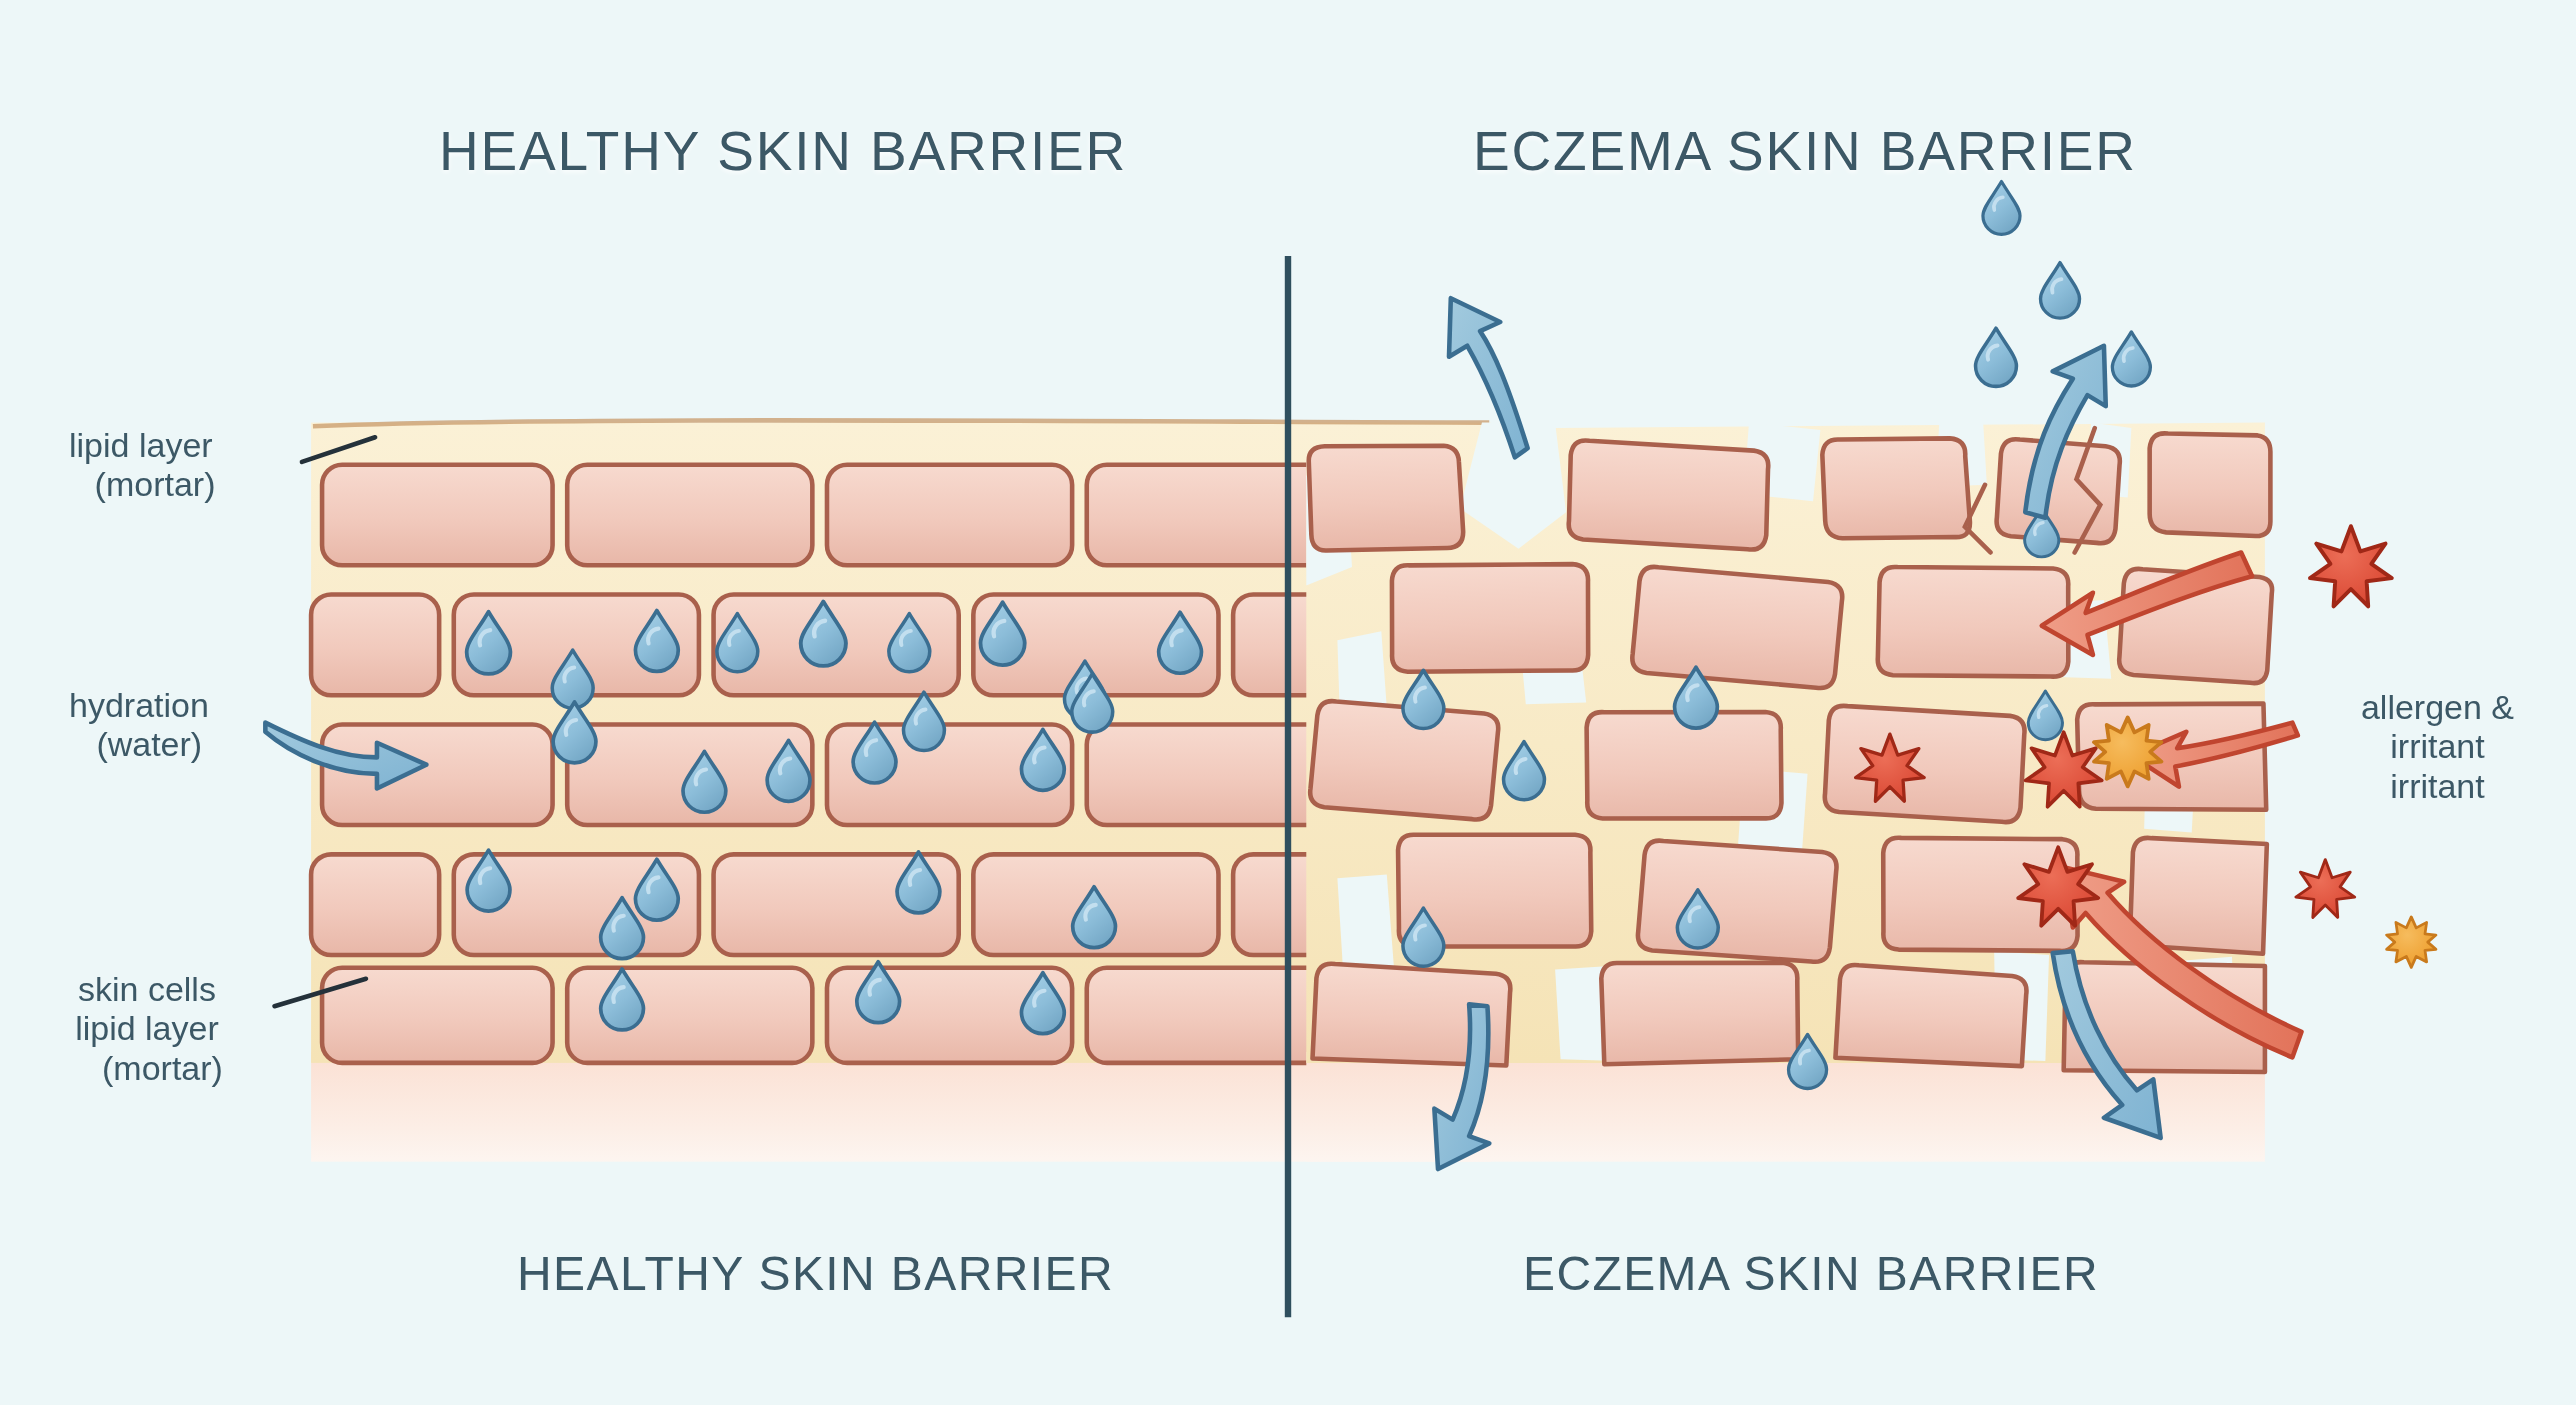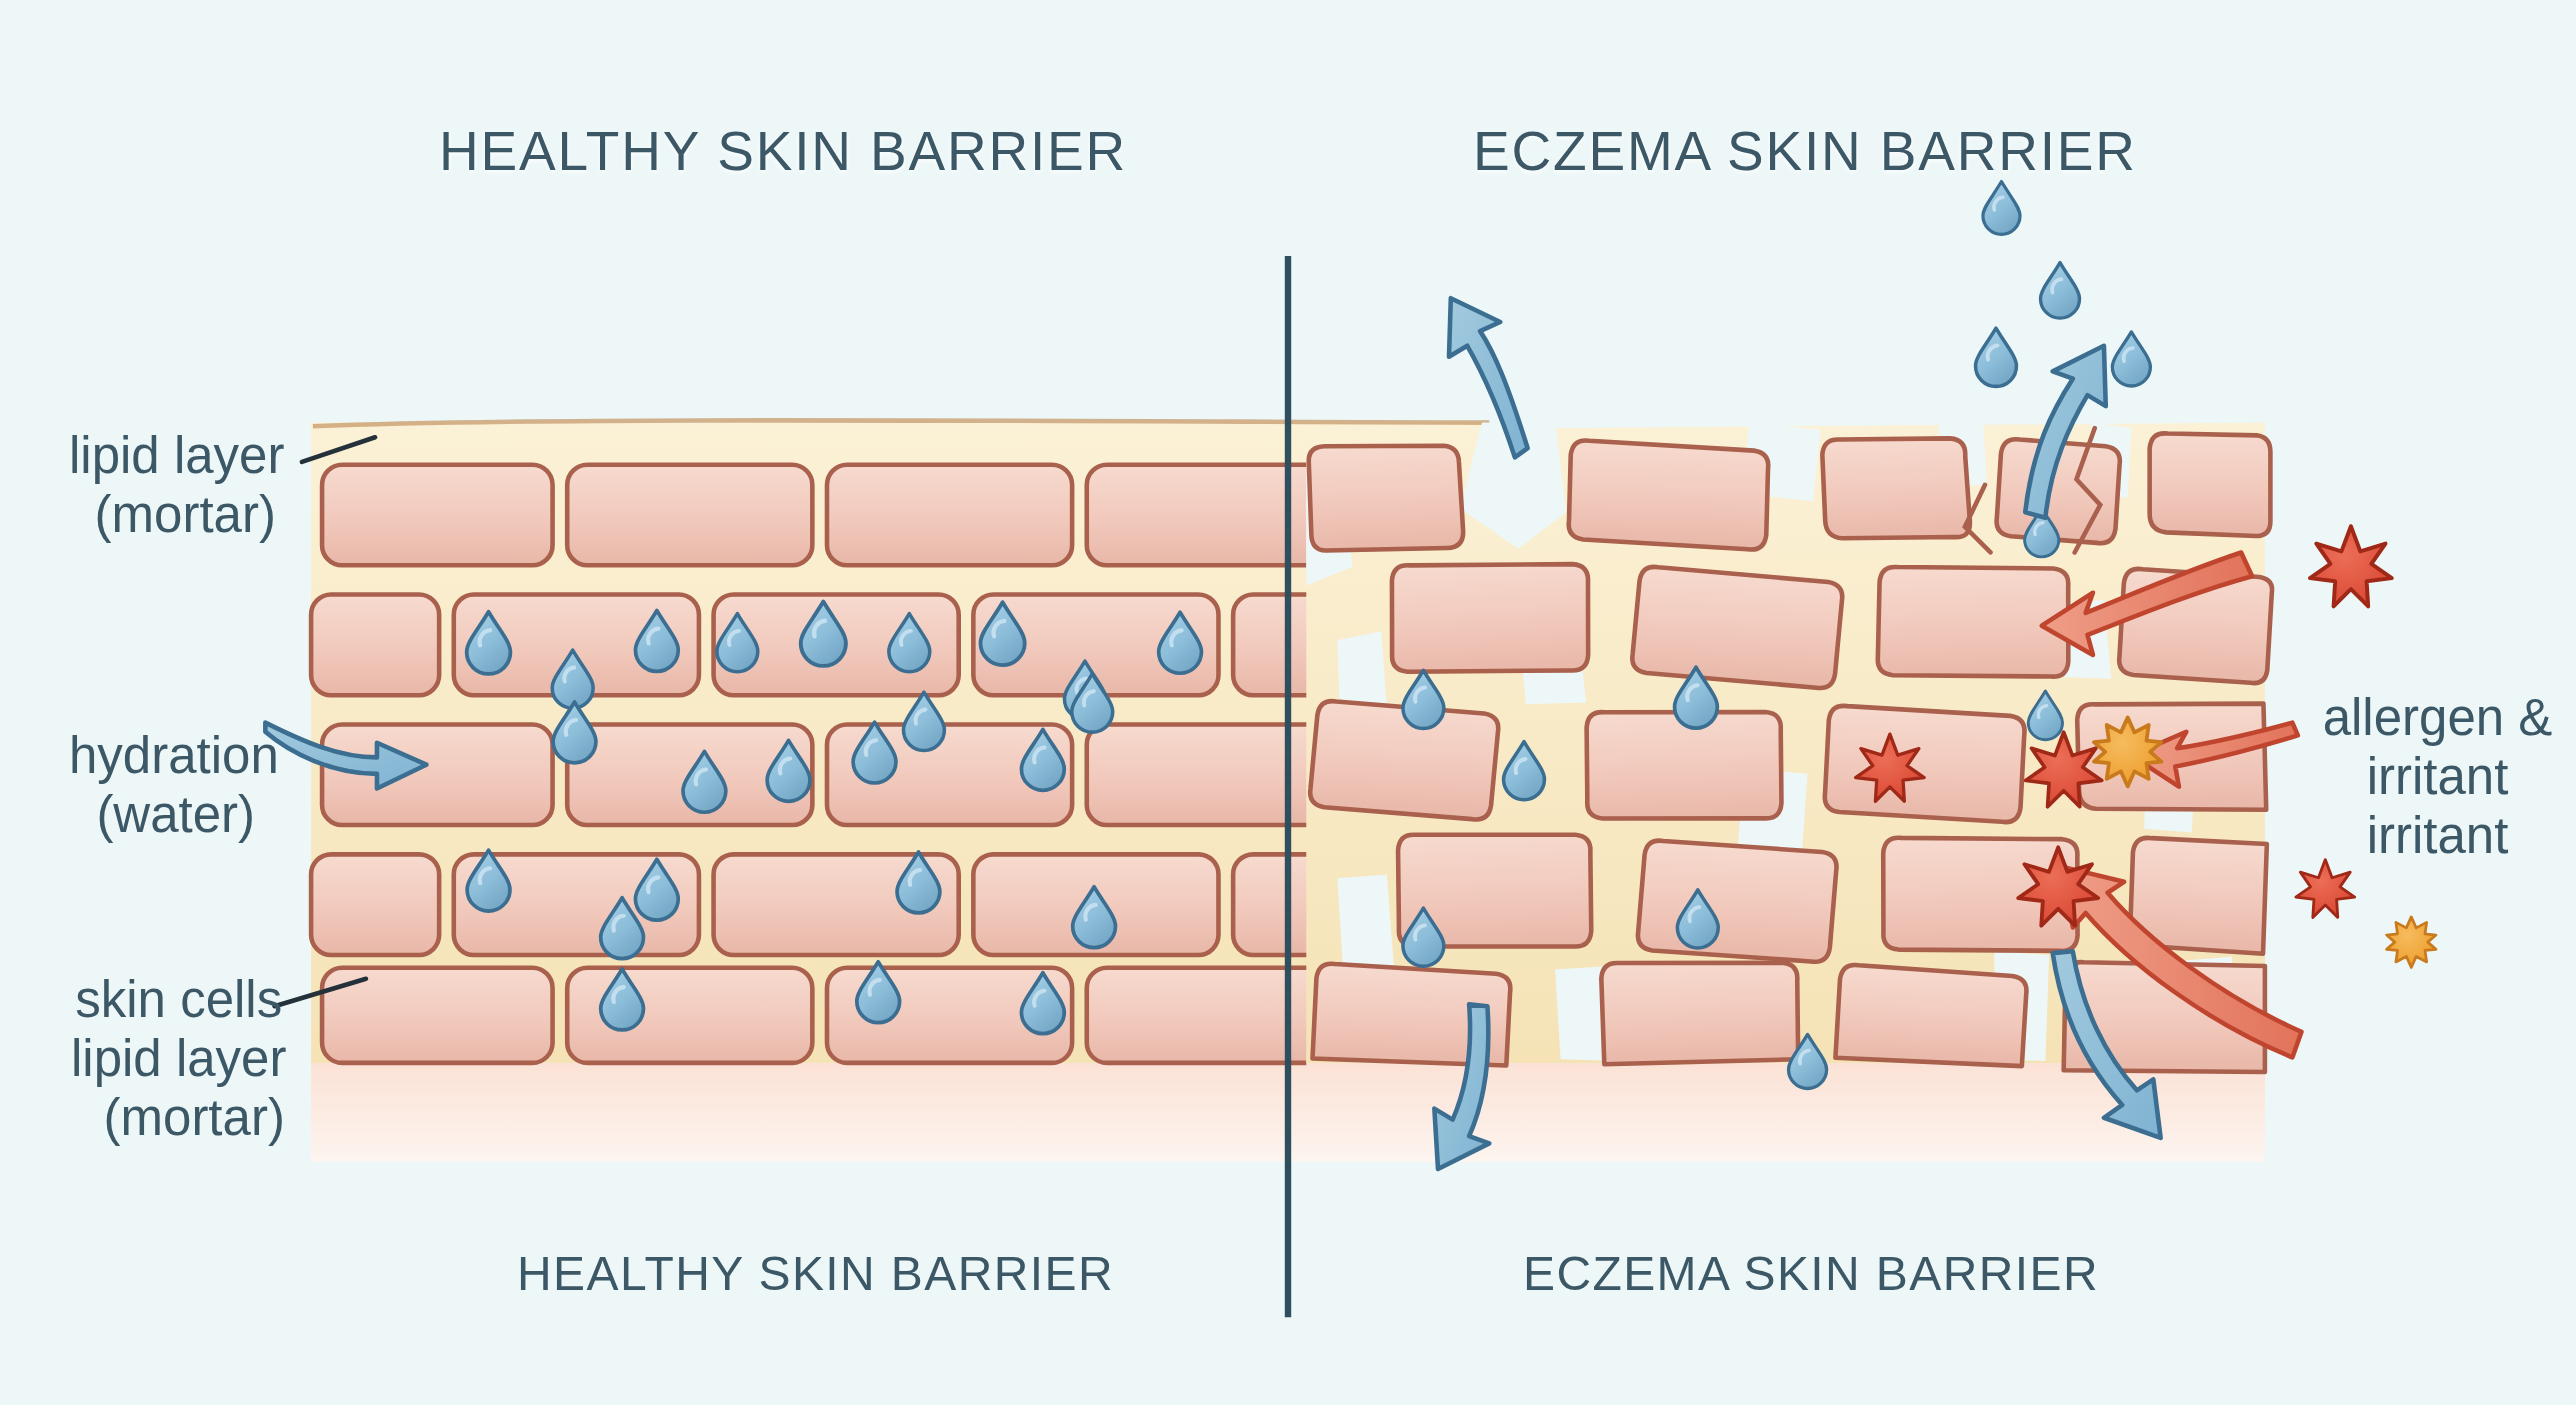--- a/index.html
+++ b/index.html
@@ -25,21 +25,21 @@
   .caption{
     position:absolute;
     font-size:48px;
     letter-spacing:1.4px;
     color:#3c5866;
     font-weight:400;
     white-space:nowrap;
   }
   .annot{
     position:absolute;
-    font-size:51px;
+    font-size:34px;
     line-height:1.16;
     color:#3c5866;
     font-weight:400;
     white-space:nowrap;
   }
   .annot.center{text-align:center;}
 </style>
 </head>
 <body>
 
@@ -301,21 +301,21 @@
 
 <div class="title" style="left:439px; top:119px;">HEALTHY SKIN BARRIER</div>
 
 <div class="title" style="left:1473px; top:119px;">ECZEMA SKIN BARRIER</div>
 
 <div class="annot" style="left:69px; top:426px;">
   <div>lipid layer</div>
   <div style="padding-left:25.6px;">(mortar)</div>
 </div>
 
-<div class="annot" style="left:69px; top:686px;margin-top:40px;">
+<div class="annot" style="left:69px; top:686px;">
   <div>hydration</div>
   <div style="padding-left:27.4px;">(water)</div>
 </div>
 
 <div class="annot" style="left:71px; top:970px;text-align:center;">
   <div>skin cells</div>
   <div>lipid layer</div>
   <div style="padding-left:31px;">(mortar)</div>
 </div>
 

